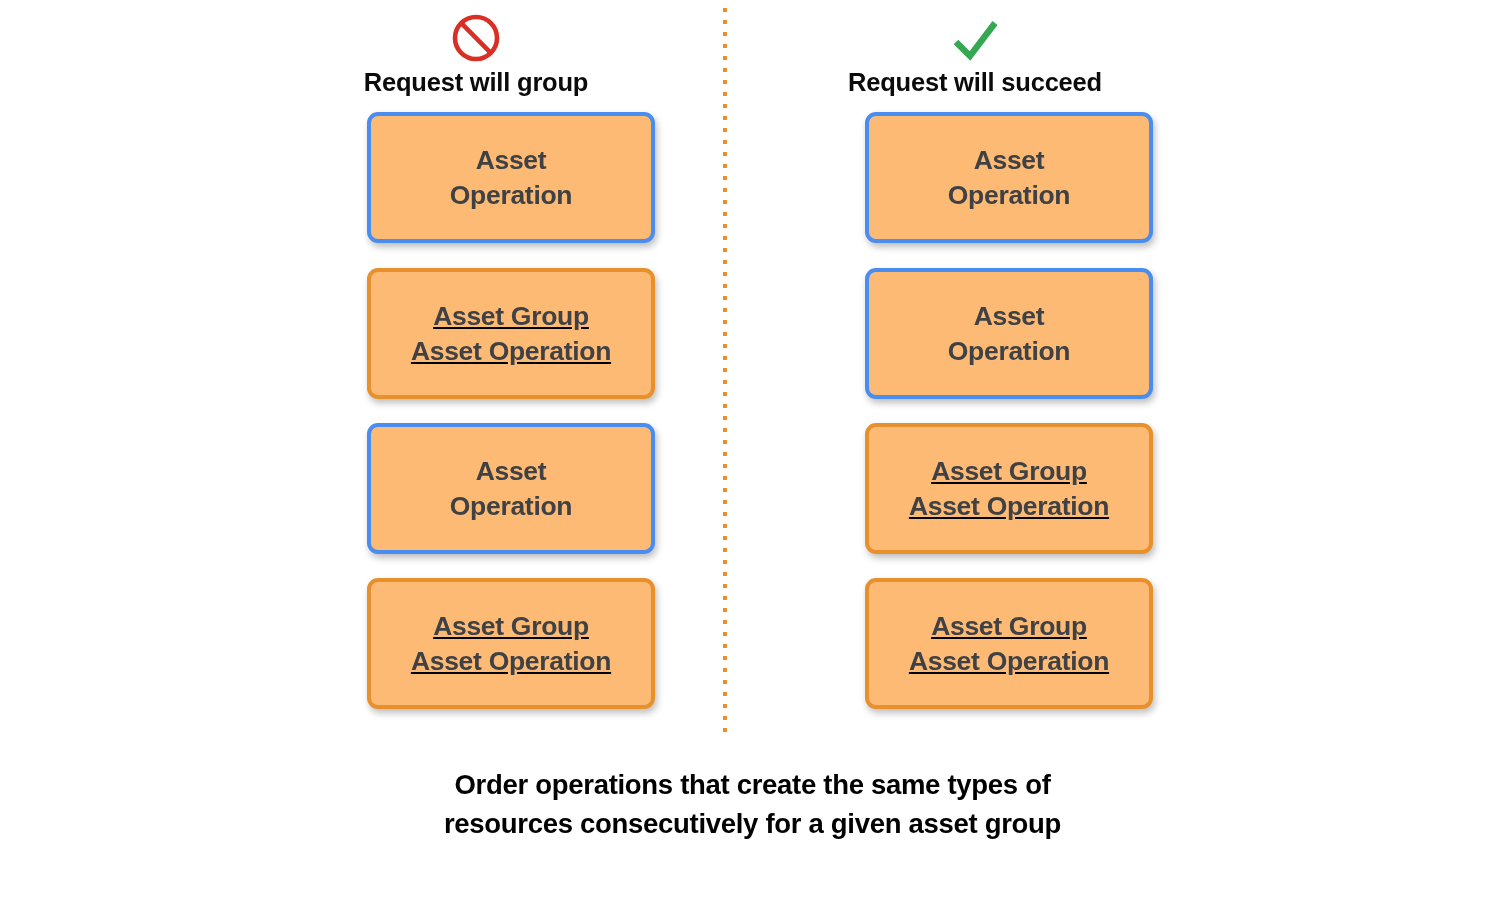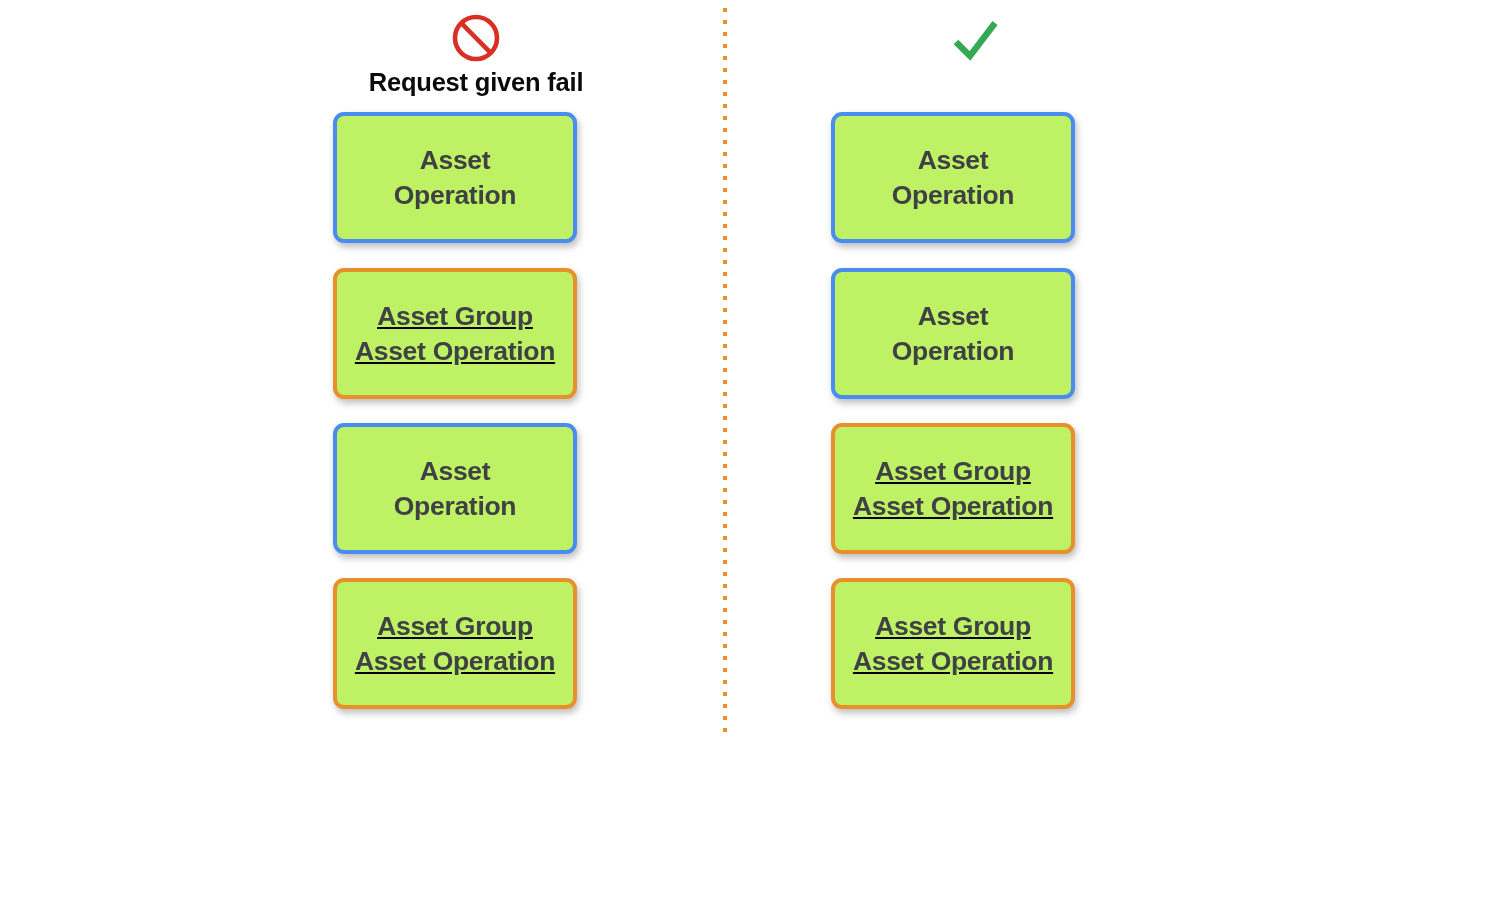--- a/index.html
+++ b/index.html
@@ -64,31 +64,32 @@
     font-weight: 700;
     color: #0b0b0b;
     letter-spacing: -0.2px;
     line-height: 1.1;
     white-space: nowrap;
   }
 
   
   .box {
     position: absolute;
-    width: 244px;
+    width: 288px;
     height: 131px;
     box-sizing: border-box;
-    background: #bef264;
+    background: #fdba74;
     border-radius: 11px;
     border: 4px solid #4a8df0;
     box-shadow: 2px 4px 7px rgba(0,0,0,0.26);
     display: flex;
     align-items: center;
     justify-content: center;
     text-align: center;
+    margin-left: 34px;
   }
   .box.blue   { border-color: #4a8df0; }
   .box.orange { border-color: #e8912c; text-decoration: underline; }
 
   .box-text {
     font-size: 26.5px;
     font-weight: 600;
     color: #3f4144;
     line-height: 1.32;
     letter-spacing: -0.3px;
@@ -126,21 +127,21 @@
 
   <div class="divider"></div>
 
   <div class="column left">
 
     <div class="col-head">
       <svg class="head-icon" viewBox="0 0 54 52">
         <circle cx="27" cy="26" r="21" fill="none" stroke="#d93025" stroke-width="4.6"></circle>
         <line x1="12.3" y1="11.2" x2="41.7" y2="40.8" stroke="#d93025" stroke-width="4.6" stroke-linecap="butt"></line>
       </svg>
-      <div class="head-label">Request given fail</div>
+      <div class="head-label">Request will group</div>
     </div>
 
     <div class="box blue slot-0">
       <span class="box-text">Asset
 Operation</span>
     </div>
     <div class="box orange slot-1">
       <span class="box-text">Asset Group
 Asset Operation</span>
     </div>
@@ -153,34 +154,37 @@
 Asset Operation</span>
     </div>
   </div>
 
   <div class="column right">
 
     <div class="col-head">
       <svg class="head-icon" viewBox="0 0 54 52">
         <polyline points="8,30 22,44 47,11" fill="none" stroke="#34a853" stroke-width="6.4" stroke-linecap="butt" stroke-linejoin="miter"></polyline>
       </svg>
+      <div class="head-label">Request will succeed</div>
     </div>
 
     <div class="box blue slot-0">
       <span class="box-text">Asset
 Operation</span>
     </div>
     <div class="box blue slot-1">
       <span class="box-text">Asset
 Operation</span>
     </div>
     <div class="box orange slot-2">
       <span class="box-text">Asset Group
 Asset Operation</span>
     </div>
     <div class="box orange slot-3">
       <span class="box-text">Asset Group
 Asset Operation</span>
     </div>
   </div>
 
+  <div class="caption">Order operations that create the same types of
+resources consecutively for a given asset group</div>
 
 </div>
 
 </body></html>

